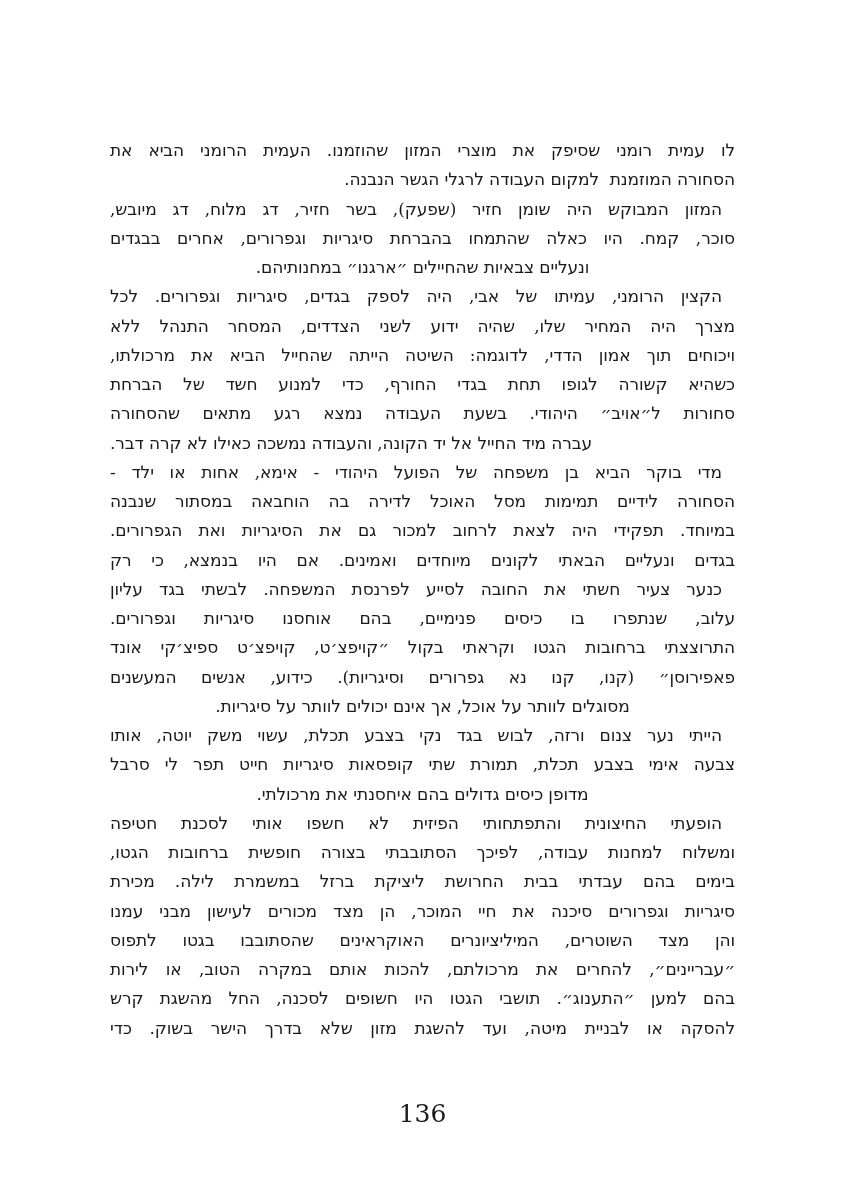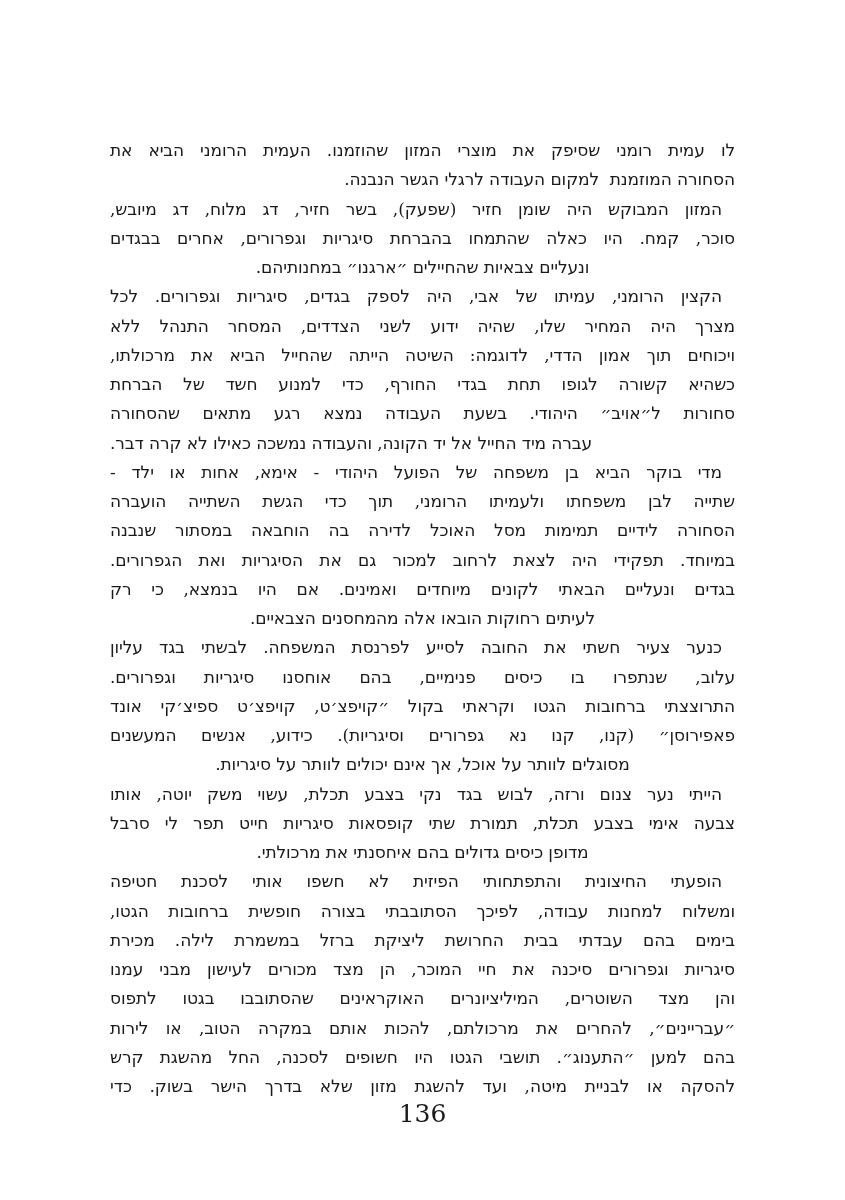--- a/index.html
+++ b/index.html
@@ -63,25 +63,23 @@
       <div class="para">
         <div class="line indent">הקצין הרומני, עמיתו של אבי, היה לספק בגדים, סיגריות וגפרורים. לכל</div>
         <div class="line">מצרך היה המחיר שלו, שהיה ידוע לשני הצדדים, המסחר התנהל ללא</div>
         <div class="line">ויכוחים תוך אמון הדדי, לדוגמה: השיטה הייתה שהחייל הביא את מרכולתו,</div>
         <div class="line">כשהיא קשורה לגופו תחת בגדי החורף, כדי למנוע חשד של הברחת</div>
         <div class="line">סחורות ל״אויב״ היהודי. בשעת העבודה נמצא רגע מתאים שהסחורה</div>
         <div class="line last-left">עברה מיד החייל אל יד הקונה, והעבודה נמשכה כאילו לא קרה דבר.</div>
       </div>
       <div class="para">
         <div class="line indent">מדי בוקר הביא בן משפחה של הפועל היהודי - אימא, אחות או ילד -</div>
-        <div class="line">שתייה לבן משפחתו ולעמיתו הרומני, תוך כדי הגשת השתייה הועברה</div>
         <div class="line">הסחורה לידיים תמימות מסל האוכל לדירה בה הוחבאה במסתור שנבנה</div>
         <div class="line">במיוחד. תפקידי היה לצאת לרחוב למכור גם את הסיגריות ואת הגפרורים.</div>
         <div class="line">בגדים ונעליים הבאתי לקונים מיוחדים ואמינים. אם היו בנמצא, כי רק</div>
-        <div class="line last-center">לעיתים רחוקות הובאו אלה מהמחסנים הצבאיים.</div>
       </div>
       <div class="para">
         <div class="line indent">כנער צעיר חשתי את החובה לסייע לפרנסת המשפחה. לבשתי בגד עליון</div>
         <div class="line">עלוב, שנתפרו בו כיסים פנימיים, בהם אוחסנו סיגריות וגפרורים.</div>
         <div class="line">התרוצצתי ברחובות הגטו וקראתי בקול ״קויפצ׳ט, קויפצ׳ט ספיצ׳קי אונד</div>
         <div class="line">פאפירוסן״ (קנו, קנו נא גפרורים וסיגריות). כידוע, אנשים המעשנים</div>
         <div class="line last-center">מסוגלים לוותר על אוכל, אך אינם יכולים לוותר על סיגריות.</div>
       </div>
       <div class="para">
         <div class="line indent">הייתי נער צנום ורזה, לבוש בגד נקי בצבע תכלת, עשוי משק יוטה, אותו</div>

